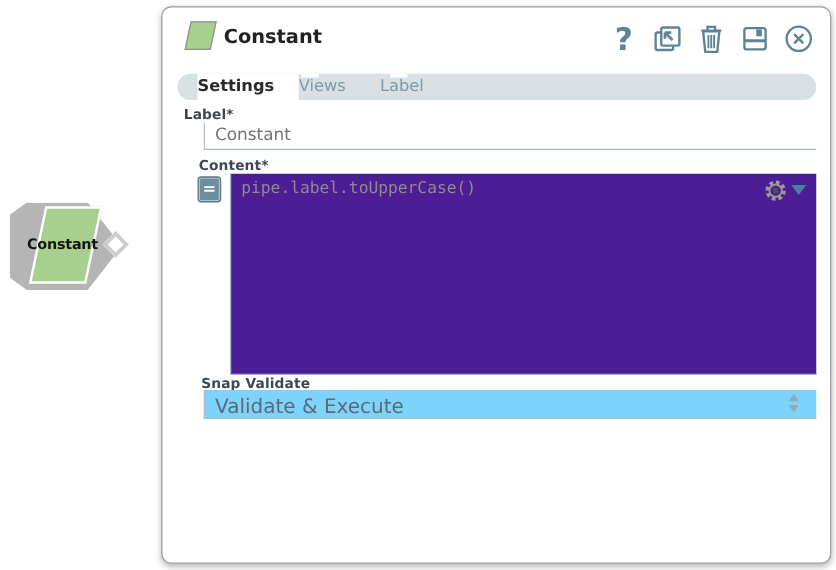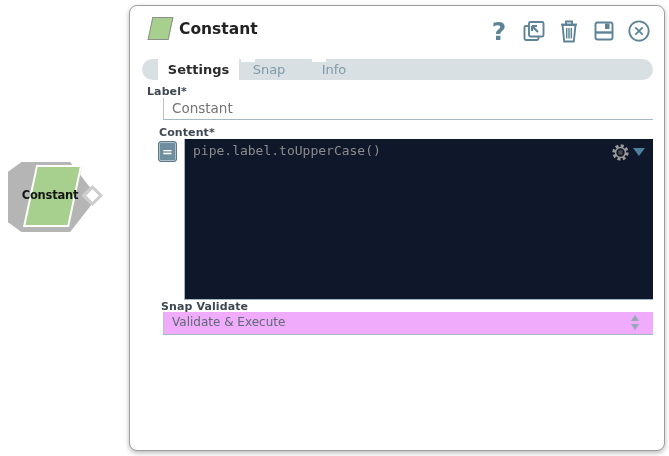--- a/index.html
+++ b/index.html
@@ -57,21 +57,21 @@
   
   .tabbar {
     position:absolute; left:12px; top:53px; width:511px; height:21px;
     background:#d9e0e4; border-radius:11px;
   }
   .tab-active-bg {
     position:absolute; left:16px; top:0; width:81px; height:21px; background:#fff;
   }
   .tab-notch { position:absolute; top:0; height:3px; width:14px; background:#fff; }
   .tab {
-    position:absolute; top:0; height:21px; line-height:21px; text-align:center;
+    position:absolute; top:0; height:21px; line-height:21px; text-align:left;
     font-size:13px; cursor:pointer;
   }
   .tab.active { left:16px; width:81px; font-weight:bold; color:#2b2b2b; }
   .tab.t-views { left:97px;  width:60px; color:#7f99a8; }
   .tab.t-info  { left:162px; width:60px; color:#7f99a8; }
 
   
   .field-label {
     position:absolute; font-size:11px; font-weight:bold; color:#3f4852; letter-spacing:0.1px;
   }
@@ -89,36 +89,36 @@
   .eq-btn {
     position:absolute; left:28px; top:135px; width:19px; height:21px;
     background:#6d8e9e; border:1px solid #5a7886; border-radius:3px;
     box-shadow:inset 0 0 0 1px rgba(255,255,255,.45);
     color:#fff; font-size:13px; font-weight:bold; text-align:center; line-height:19px; cursor:pointer;
   }
   .content-area {
     position:absolute; left:54px; top:133px; width:469px; height:161px;
     border:none; border-left:1px solid #a3b7c1; border-bottom:1px solid #a3b7c1;
     font-family:"DejaVu Sans Mono","Liberation Mono",monospace;
-    font-size:13px; color:#8c8c8c; padding:4px 30px 4px 8px; background:#0f172a;
+    font-size:13px; color:#8c8c8c; padding:4px 30px 4px 8px; background:#4c1d95;
     resize:none; outline:none; overflow:hidden;
   }
   .gear-wrap {
     position:absolute; left:481px; top:136px; width:38px; height:20px;
     display:flex; align-items:center; gap:3px; cursor:pointer;
   }
   .tri-down {
     width:0; height:0; border-left:6px solid transparent; border-right:6px solid transparent;
     border-top:8px solid #4c7f9e;
   }
 
   .select-box {
     position:absolute; left:33px; top:306px; width:490px; height:23px;
     border-left:1px solid #b9c0c6; border-bottom:1px solid #a6b8c2;
-    font-size:12px; color:#5d6a72; padding:3px 8px; background:#f0abfc; cursor:pointer;
+    font-size:16px; color:#5d6a72; padding:3px 8px; background:#7dd3fc; cursor:pointer;
   }
   .spinner {
     position:absolute; right:14px; top:3px; display:flex; flex-direction:column; gap:3px; align-items:center;
   }
   .sp-up { width:0;height:0;border-left:4.5px solid transparent;border-right:4.5px solid transparent;border-bottom:6px solid #93a9b4; }
   .sp-dn { width:0;height:0;border-left:4.5px solid transparent;border-right:4.5px solid transparent;border-top:6px solid #93a9b4; }
 
   svg { display:block; }
 </style>
 </head>
@@ -173,22 +173,22 @@
           </svg>
         </div>
       </div>
     </div>
 
     <div class="tabbar">
       <div class="tab-active-bg"></div>
       <div class="tab-notch" style="left:99px;"></div>
       <div class="tab-notch" style="left:170px;"></div>
       <div class="tab active">Settings</div>
-      <div class="tab t-views">Snap</div>
-      <div class="tab t-info">Info</div>
+      <div class="tab t-views">Views</div>
+      <div class="tab t-info">Label</div>
     </div>
 
     <div class="field-label lbl-label">Label*</div>
     <input class="text-input" type="text" value="Constant" style="">
 
     <div class="field-label lbl-content">Content*</div>
     <div class="eq-btn">=</div>
     <textarea class="content-area" spellcheck="false" style="">pipe.label.toUpperCase()</textarea>
     <div class="gear-wrap">
       <svg width="19" height="19" viewBox="0 0 20 20">

